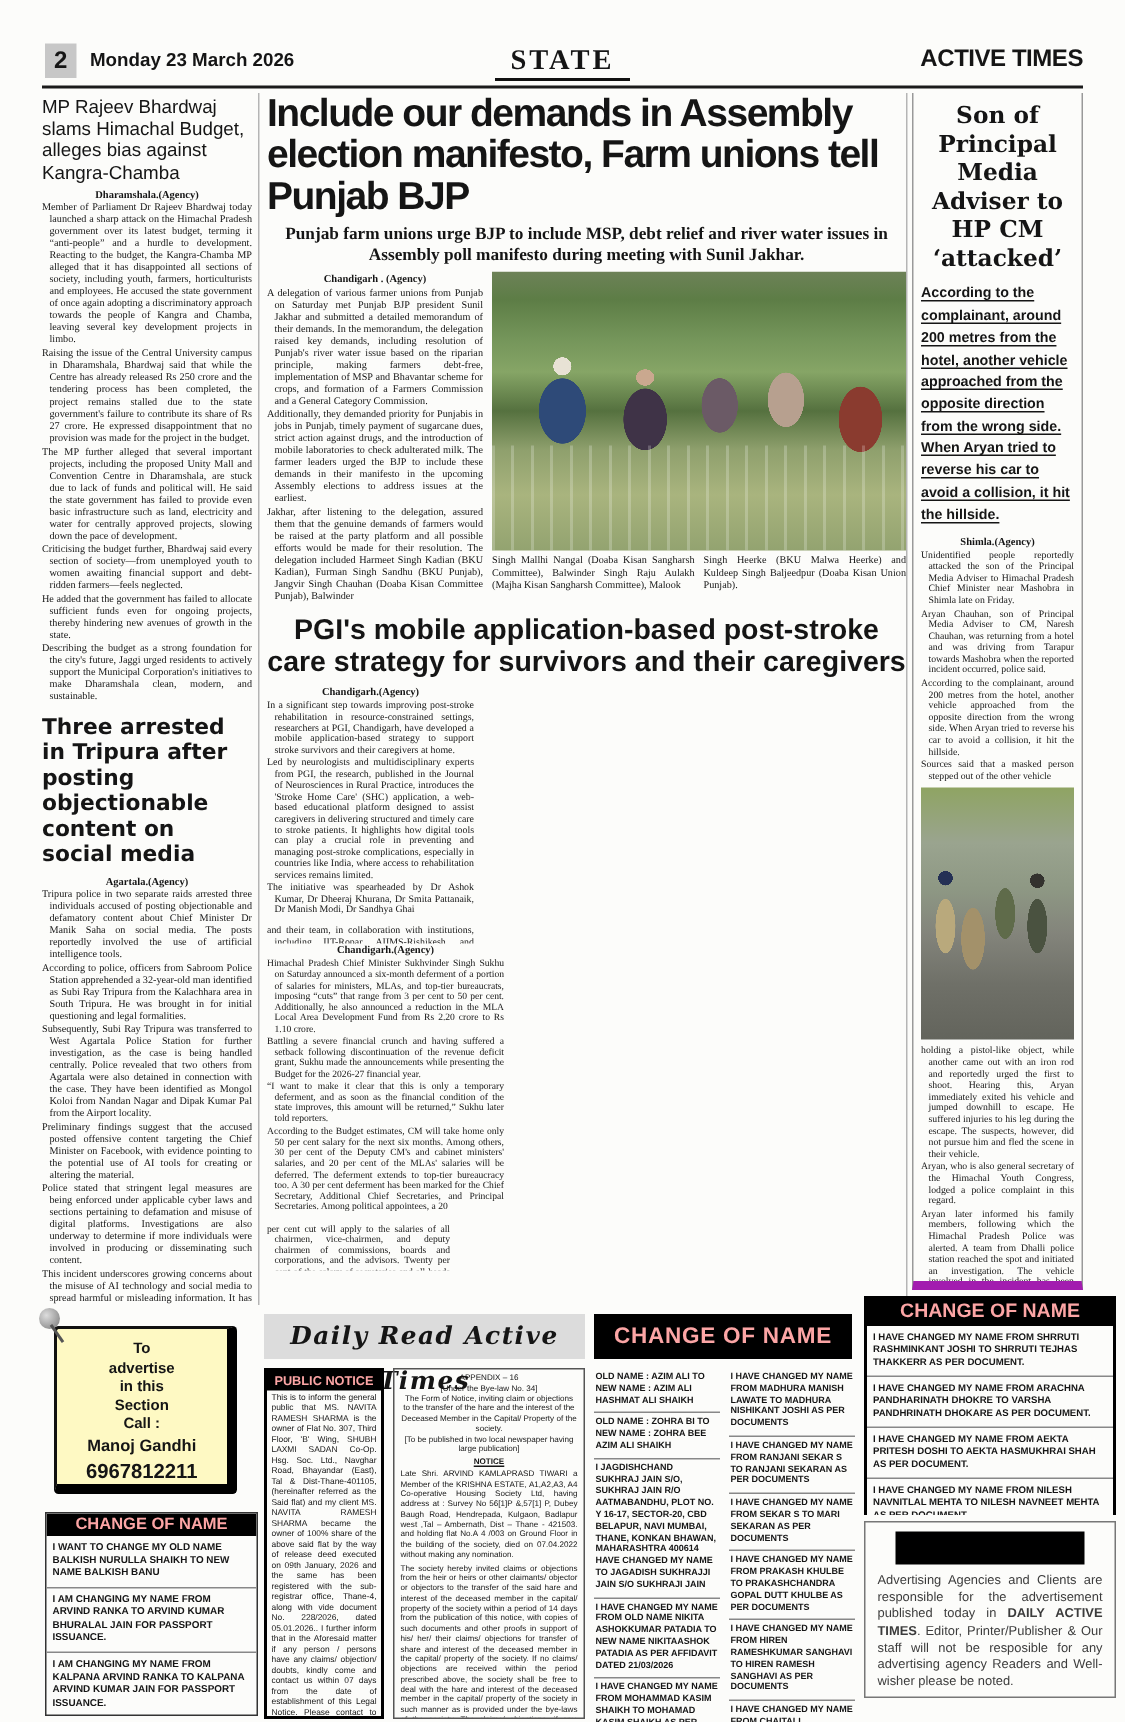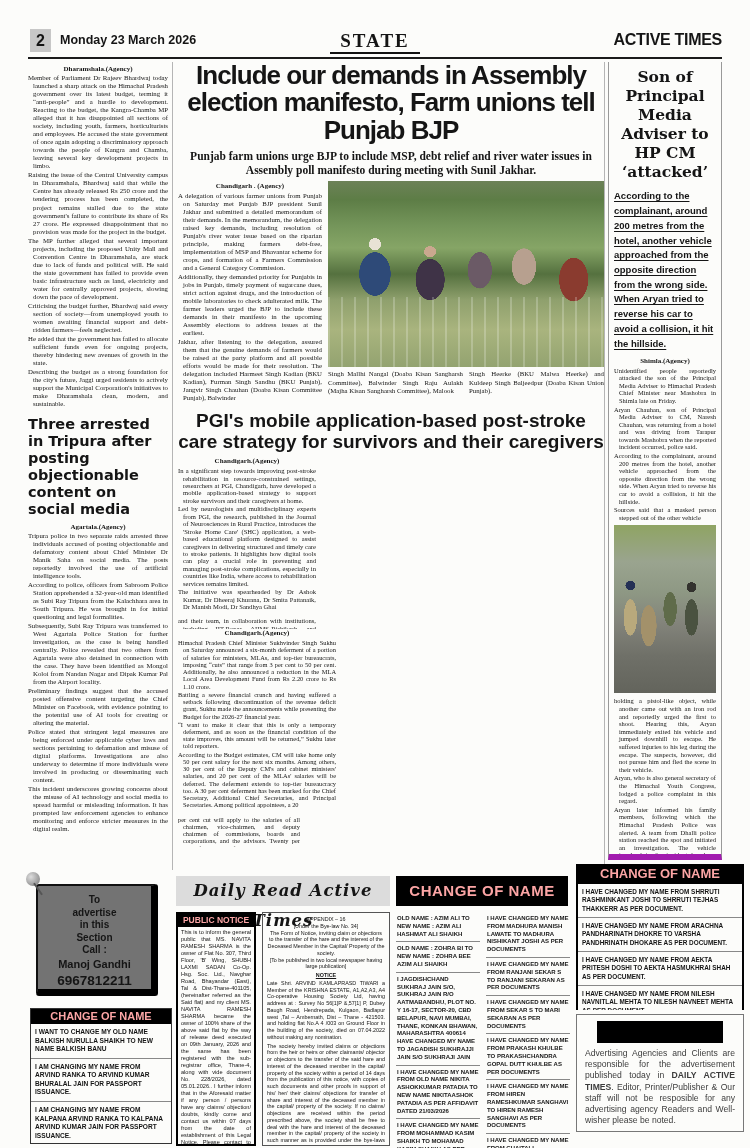--- a/index.html
+++ b/index.html
@@ -16,21 +16,21 @@
   .vrule{position:absolute;width:1px;background:#b5b5b5;}
   
   .para{margin:0 0 1px;padding-left:5px;text-indent:-5px;text-align:justify;}
   .dateline{text-align:center;font-weight:700;font-size:7px;margin:1px 0;}
   
   .left-col{position:absolute;left:28px;top:64px;width:140px;height:806px;overflow:hidden;font-size:6.8px;line-height:1.18;}
   .lc-head1{font:400 12.5px/1.16 "Liberation Sans",sans-serif;margin:0 0 4px;}
   .lc-head2{font:700 14.5px/1.18 "DejaVu Sans",sans-serif;margin:8px 0 4px;}
   
   .center{position:absolute;left:178px;top:62px;width:426px;}
-  .main-head{font:800 26px/1.05 "Liberation Sans",sans-serif;letter-spacing:-1px;text-align:center;margin:0;}
+  .main-head{font:800 26px/1.05 "Liberation Sans",sans-serif;letter-spacing:-1px;text-align:left;margin:0;}
   .subhead{font:700 11.5px/1.2 "Liberation Serif",serif;text-align:center;margin:6px 6px 2px;}
   .main-row{display:flex;gap:6px;height:222px;overflow:hidden;margin-top:4px;}
   .main-text{width:144px;font-size:6.8px;line-height:1.18;}
   .photo-wrap{width:276px;}
   .caption-row{display:flex;gap:6px;margin-top:3px;}
   .caption{width:135px;font-size:6.8px;line-height:1.2;text-align:justify;}
   .sec-head-sans{font:800 19px/1.1 "Liberation Sans",sans-serif;text-align:center;margin:8px 0 4px;}
   .sec-head-serif{font:700 18px/1.15 "DejaVu Serif",serif;text-align:center;margin:8px 0 5px;}
   .tri-col{display:flex;gap:6px;overflow:hidden;font-size:6.6px;line-height:1.13;flex-direction:column;}
   .pgi-body{height:172px;}
@@ -70,21 +70,21 @@
   .photo-sec{width:102px;height:168px;margin:4px 0;
     background:
       radial-gradient(ellipse 11px 30px at 16% 55%, #b9a97c 0 60%, rgba(0,0,0,0) 61%),
       radial-gradient(ellipse 13px 34px at 34% 60%, #a3916a 0 60%, rgba(0,0,0,0) 61%),
       radial-gradient(ellipse 11px 28px at 55% 50%, #5f6b4a 0 60%, rgba(0,0,0,0) 61%),
       radial-gradient(ellipse 11px 30px at 76% 55%, #4a5240 0 60%, rgba(0,0,0,0) 61%),
       radial-gradient(ellipse 8px 8px at 16% 36%, #243055 0 60%, rgba(0,0,0,0) 61%),
       radial-gradient(ellipse 8px 8px at 76% 37%, #33322e 0 60%, rgba(0,0,0,0) 61%),
       linear-gradient(180deg,#8fa463 0%,#9aa48f 22%,#8e9884 40%,#83847b 58%,#6f7068 78%,#63645c 100%);}
   
-  .note{position:absolute;left:36px;top:884px;width:122px;height:112px;background:#737373;
+  .note{position:absolute;left:36px;top:884px;width:122px;height:112px;background:#fef9c3;
         border:2px solid #111;border-right:7px solid #000;border-bottom:7px solid #000;border-radius:3px;
         text-align:center;padding-top:8px;box-sizing:border-box;}
   .note-line{font:700 10px/1.25 "Liberation Sans",sans-serif;}
   .note-name{font:800 11px/1.4 "Liberation Sans",sans-serif;}
   .note-phone{font:800 13.5px/1.3 "Liberation Sans",sans-serif;}
   .pin{position:absolute;left:-12px;top:-14px;width:14px;height:14px;border-radius:50%;
        background:radial-gradient(circle at 35% 35%,#ddd,#777);}
   .pin:after{content:"";position:absolute;left:11px;top:10px;width:2px;height:14px;background:#555;transform:rotate(-35deg);}
   .black-bar{background:#000;color:#fca5a5;text-align:center;font-family:"Liberation Sans",sans-serif;font-weight:800;}
   .chg-left{position:absolute;left:30px;top:1008px;width:140px;height:134px;border:1px solid #333;overflow:hidden;}
@@ -121,20 +121,21 @@
   <div class="hdr-num">2</div>
   <div class="hdr-date">Monday 23 March 2026</div>
   <div class="hdr-state"><span>STATE</span></div>
   <div class="hdr-mast">ACTIVE TIMES</div>
   <div class="hdr-rule"></div>
 
   <div class="vrule" style="left:172px;top:62px;height:808px;"></div>
   <div class="vrule" style="left:604px;top:62px;height:808px;"></div>
 
   <div class="left-col">
+    <h2 class="lc-head1">MP Rajeev Bhardwaj slams Himachal Budget, alleges bias against Kangra-Chamba</h2>
     <div class="dateline">Dharamshala.(Agency)</div>
     <div>
         <p class="para">Member of Parliament Dr Rajeev Bhardwaj today launched a sharp attack on the Himachal Pradesh government over its latest budget, terming it “anti-people” and a hurdle to development. Reacting to the budget, the Kangra-Chamba MP alleged that it has disappointed all sections of society, including youth, farmers, horticulturists and employees. He accused the state government of once again adopting a discriminatory approach towards the people of Kangra and Chamba, leaving several key development projects in limbo.</p>
         <p class="para">Raising the issue of the Central University campus in Dharamshala, Bhardwaj said that while the Centre has already released Rs 250 crore and the tendering process has been completed, the project remains stalled due to the state government's failure to contribute its share of Rs 27 crore. He expressed disappointment that no provision was made for the project in the budget.</p>
         <p class="para">The MP further alleged that several important projects, including the proposed Unity Mall and Convention Centre in Dharamshala, are stuck due to lack of funds and political will. He said the state government has failed to provide even basic infrastructure such as land, electricity and water for centrally approved projects, slowing down the pace of development.</p>
         <p class="para">Criticising the budget further, Bhardwaj said every section of society—from unemployed youth to women awaiting financial support and debt-ridden farmers—feels neglected.</p>
         <p class="para">He added that the government has failed to allocate sufficient funds even for ongoing projects, thereby hindering new avenues of growth in the state.</p>
         <p class="para">Describing the budget as a strong foundation for the city's future, Jaggi urged residents to actively support the Municipal Corporation's initiatives to make Dharamshala clean, modern, and sustainable.</p>
       </div>
     <h2 class="lc-head2">Three arrested in Tripura after posting objectionable content on social media</h2>

